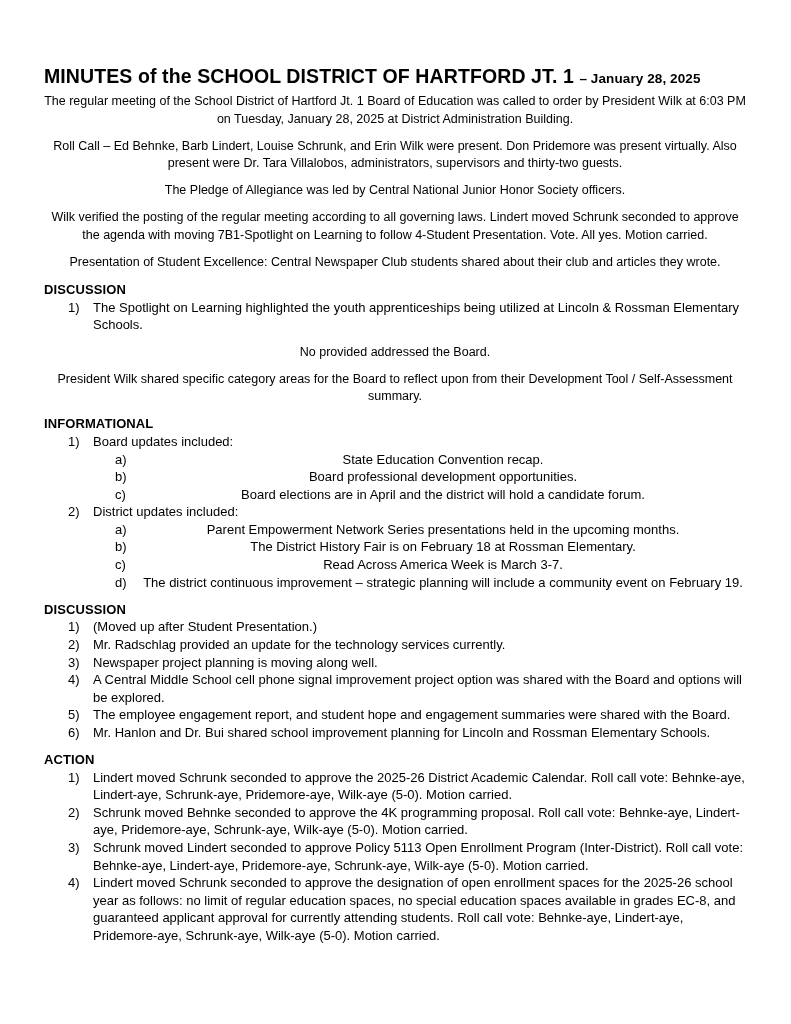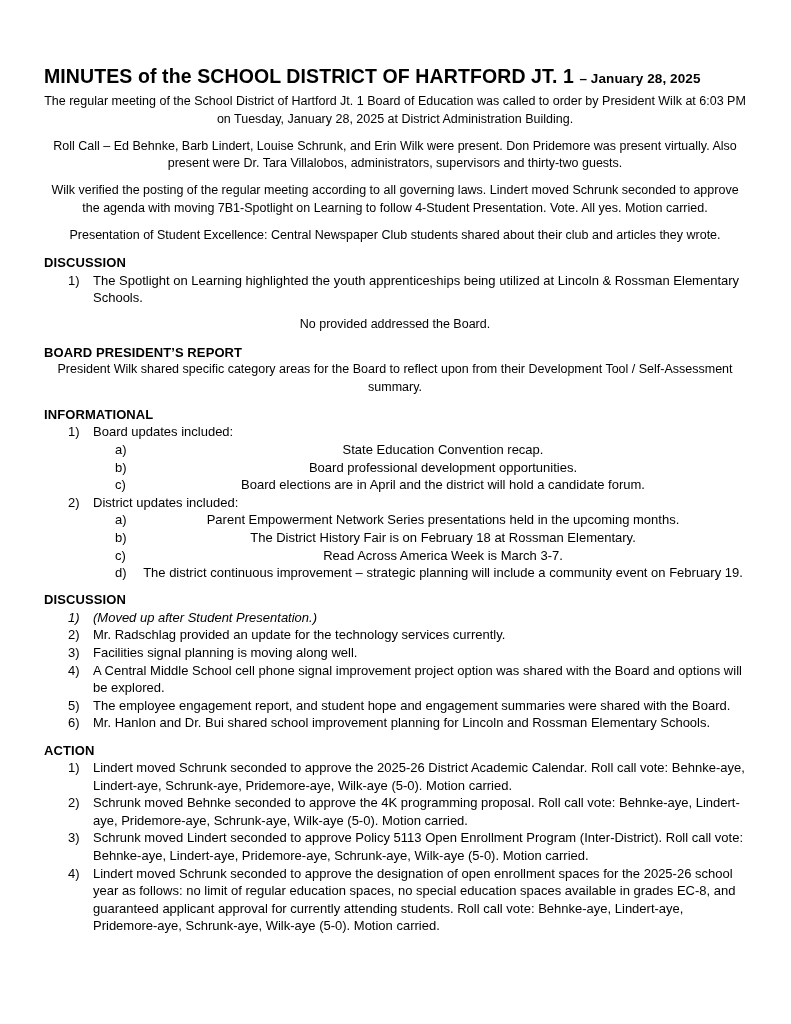--- a/index.html
+++ b/index.html
@@ -63,42 +63,42 @@
     counter-increment: n2;
     position: relative;
     padding-left: 47px;
   }
   ol.l2 > li::before {
     content: counter(n2, lower-alpha) ")";
     position: absolute;
     left: 22px;
     top: 0;
   }
-  li.italic { font-style: italic; }
+  li.italic { }
 </style>
 </head>
 <body>
 
 <div class="page">
 
   <h1 class="doc-title"><span>MINUTES of the SCHOOL DISTRICT OF HARTFORD JT. 1</span> <span class="title-suffix">– January 28, 2025</span></h1>
 
   <p class="para">The regular meeting of the School District of Hartford Jt. 1 Board of Education was called to order by President Wilk at 6:03 PM on Tuesday, January 28, 2025 at District Administration Building.</p>
   <p class="para">Roll Call – Ed Behnke, Barb Lindert, Louise Schrunk, and Erin Wilk were present. Don Pridemore was present virtually. Also present were Dr. Tara Villalobos, administrators, supervisors and thirty-two guests.</p>
+  <p class="para">The Pledge of Allegiance was led by Central National Junior Honor Society officers.</p>
   <p class="para">Wilk verified the posting of the regular meeting according to all governing laws. Lindert moved Schrunk seconded to approve the agenda with moving 7B1-Spotlight on Learning to follow 4-Student Presentation. Vote. All yes. Motion carried.</p>
   <p class="para">Presentation of Student Excellence: Central Newspaper Club students shared about their club and articles they wrote.</p>
 
   <h2 class="section-heading">DISCUSSION</h2>
   <ol class="l1">
     <li>The Spotlight on Learning highlighted the youth apprenticeships being utilized at Lincoln &amp; Rossman Elementary Schools.</li>
   </ol>
 
   <p class="para">No provided addressed the Board.</p>
 
-  <h2 class="section-heading">BOARD PRESIDENT’S REPORT</h2>
   <p class="para">President Wilk shared specific category areas for the Board to reflect upon from their Development Tool / Self-Assessment summary.</p>
 
   <h2 class="section-heading">INFORMATIONAL</h2>
   <ol class="l1">
     <li>
       <span>Board updates included:</span>
       <ol class="l2">
         <li>State Education Convention recap.</li>
         <li>Board professional development opportunities.</li>
         <li>Board elections are in April and the district will hold a candidate forum.</li>
@@ -112,21 +112,21 @@
         <li>Read Across America Week is March 3-7.</li>
         <li>The district continuous improvement – strategic planning will include a community event on February 19.</li>
       </ol>
     </li>
   </ol>
 
   <h2 class="section-heading">DISCUSSION</h2>
   <ol class="l1">
     <li class="italic">(Moved up after Student Presentation.)</li>
     <li>Mr. Radschlag provided an update for the technology services currently.</li>
-    <li>Facilities signal planning is moving along well.</li>
+    <li>Newspaper project planning is moving along well.</li>
     <li>A Central Middle School cell phone signal improvement project option was shared with the Board and options will be explored.</li>
     <li>The employee engagement report, and student hope and engagement summaries were shared with the Board.</li>
     <li>Mr. Hanlon and Dr. Bui shared school improvement planning for Lincoln and Rossman Elementary Schools.</li>
   </ol>
 
   <h2 class="section-heading">ACTION</h2>
   <ol class="l1">
     <li>Lindert moved Schrunk seconded to approve the 2025-26 District Academic Calendar. Roll call vote: Behnke-aye, Lindert-aye, Schrunk-aye, Pridemore-aye, Wilk-aye (5-0). Motion carried.</li>
     <li>Schrunk moved Behnke seconded to approve the 4K programming proposal. Roll call vote: Behnke-aye, Lindert-aye, Pridemore-aye, Schrunk-aye, Wilk-aye (5-0). Motion carried.</li>
     <li>Schrunk moved Lindert seconded to approve Policy 5113 Open Enrollment Program (Inter-District). Roll call vote: Behnke-aye, Lindert-aye, Pridemore-aye, Schrunk-aye, Wilk-aye (5-0). Motion carried.</li>

